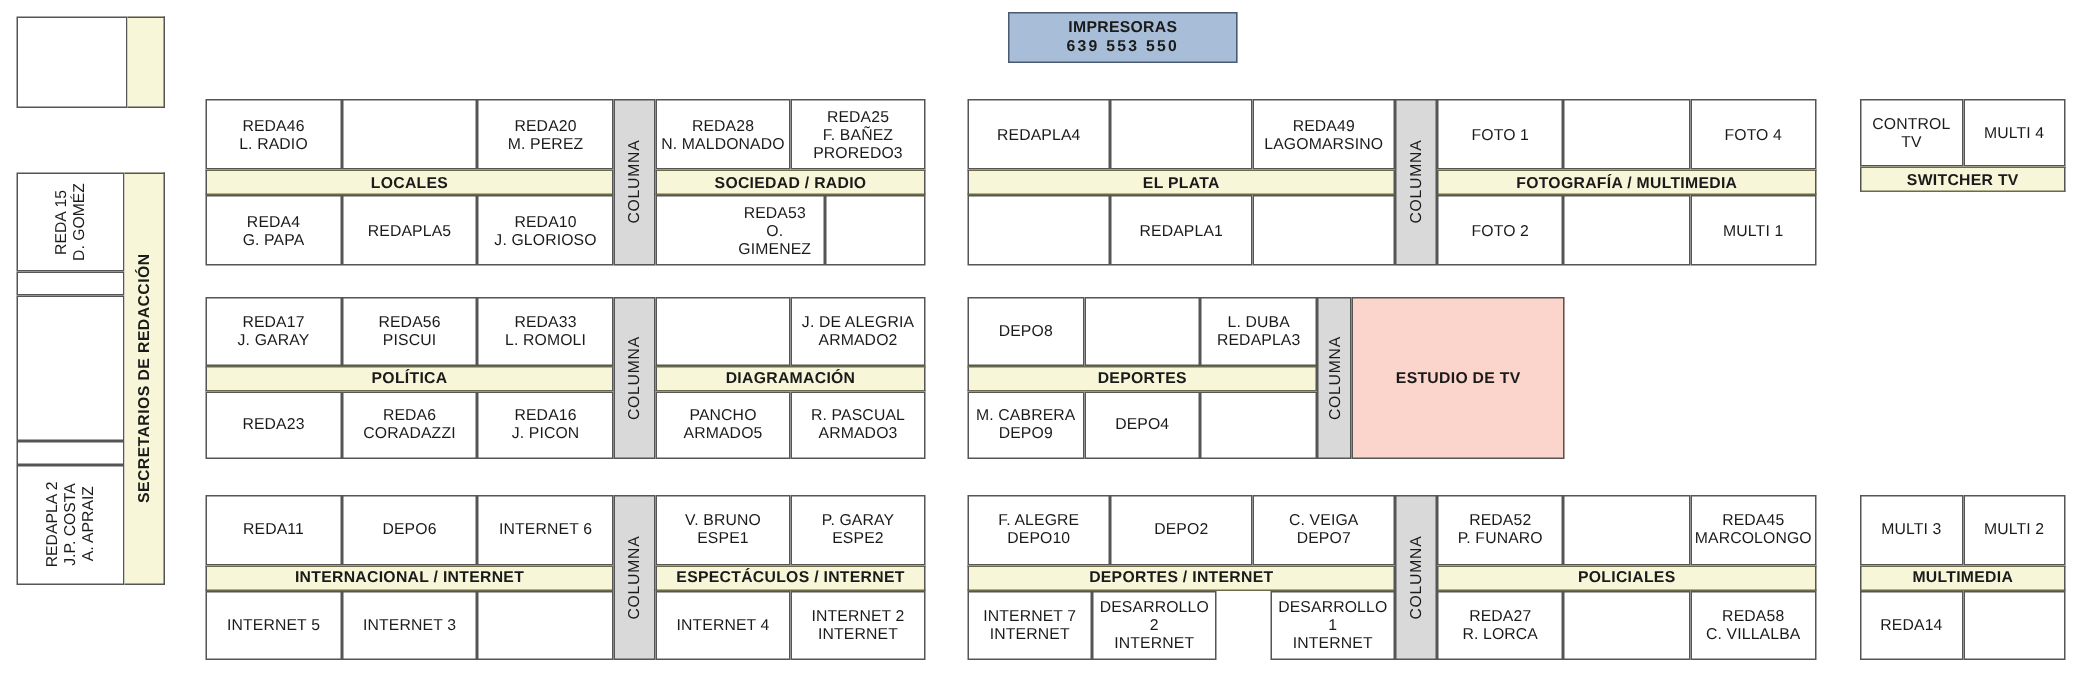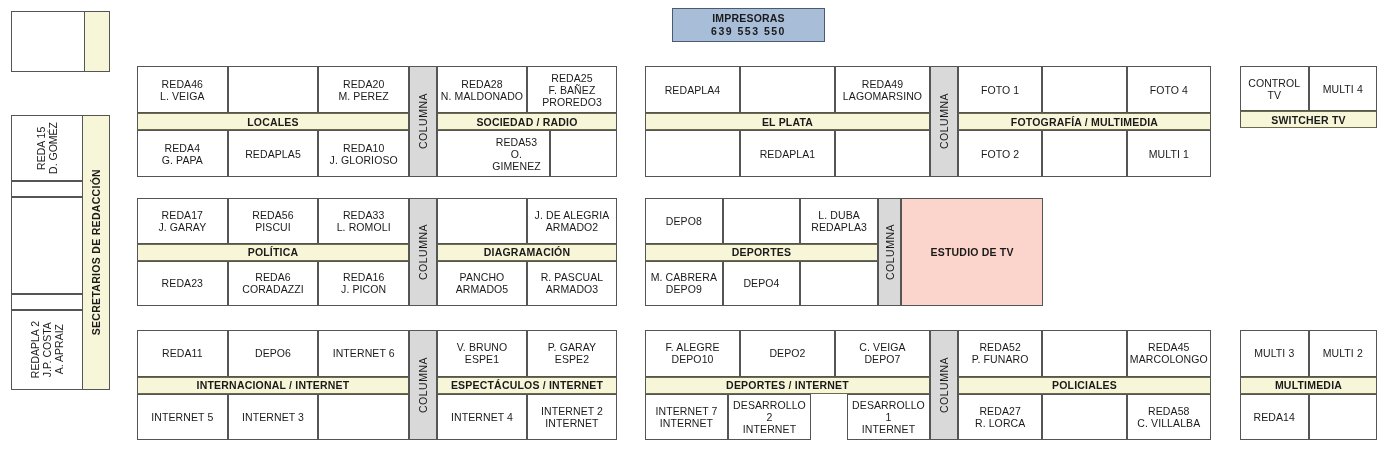--- a/index.html
+++ b/index.html
@@ -139,21 +139,21 @@
   <div class="vlabel">
       <span>SECRETARIOS DE REDACCIÓN</span>
     </div>
 </div>
 
 <div id="blocks-root">
     <div class="block" style="left: 137px; top: 66px; width: 480px; height: 111px;">
       <div class="col-group" style="width: 272px;">
         <div class="desk-row">
           <div class="cell" style="flex: 1 1 0px;"><span>REDA46
-L. VEIGA</span></div>
+L. RADIO</span></div>
           <div class="cell empty" style="flex: 1 1 0px;"><span></span></div>
           <div class="cell" style="flex: 1 1 0px;"><span>REDA20
 M. PEREZ</span></div>
         </div>
         <div class="band">
           <span>LOCALES</span>
         </div>
         <div class="desk-row">
           <div class="cell" style="flex: 1 1 0px;"><span>REDA4
 G. PAPA</span></div>

